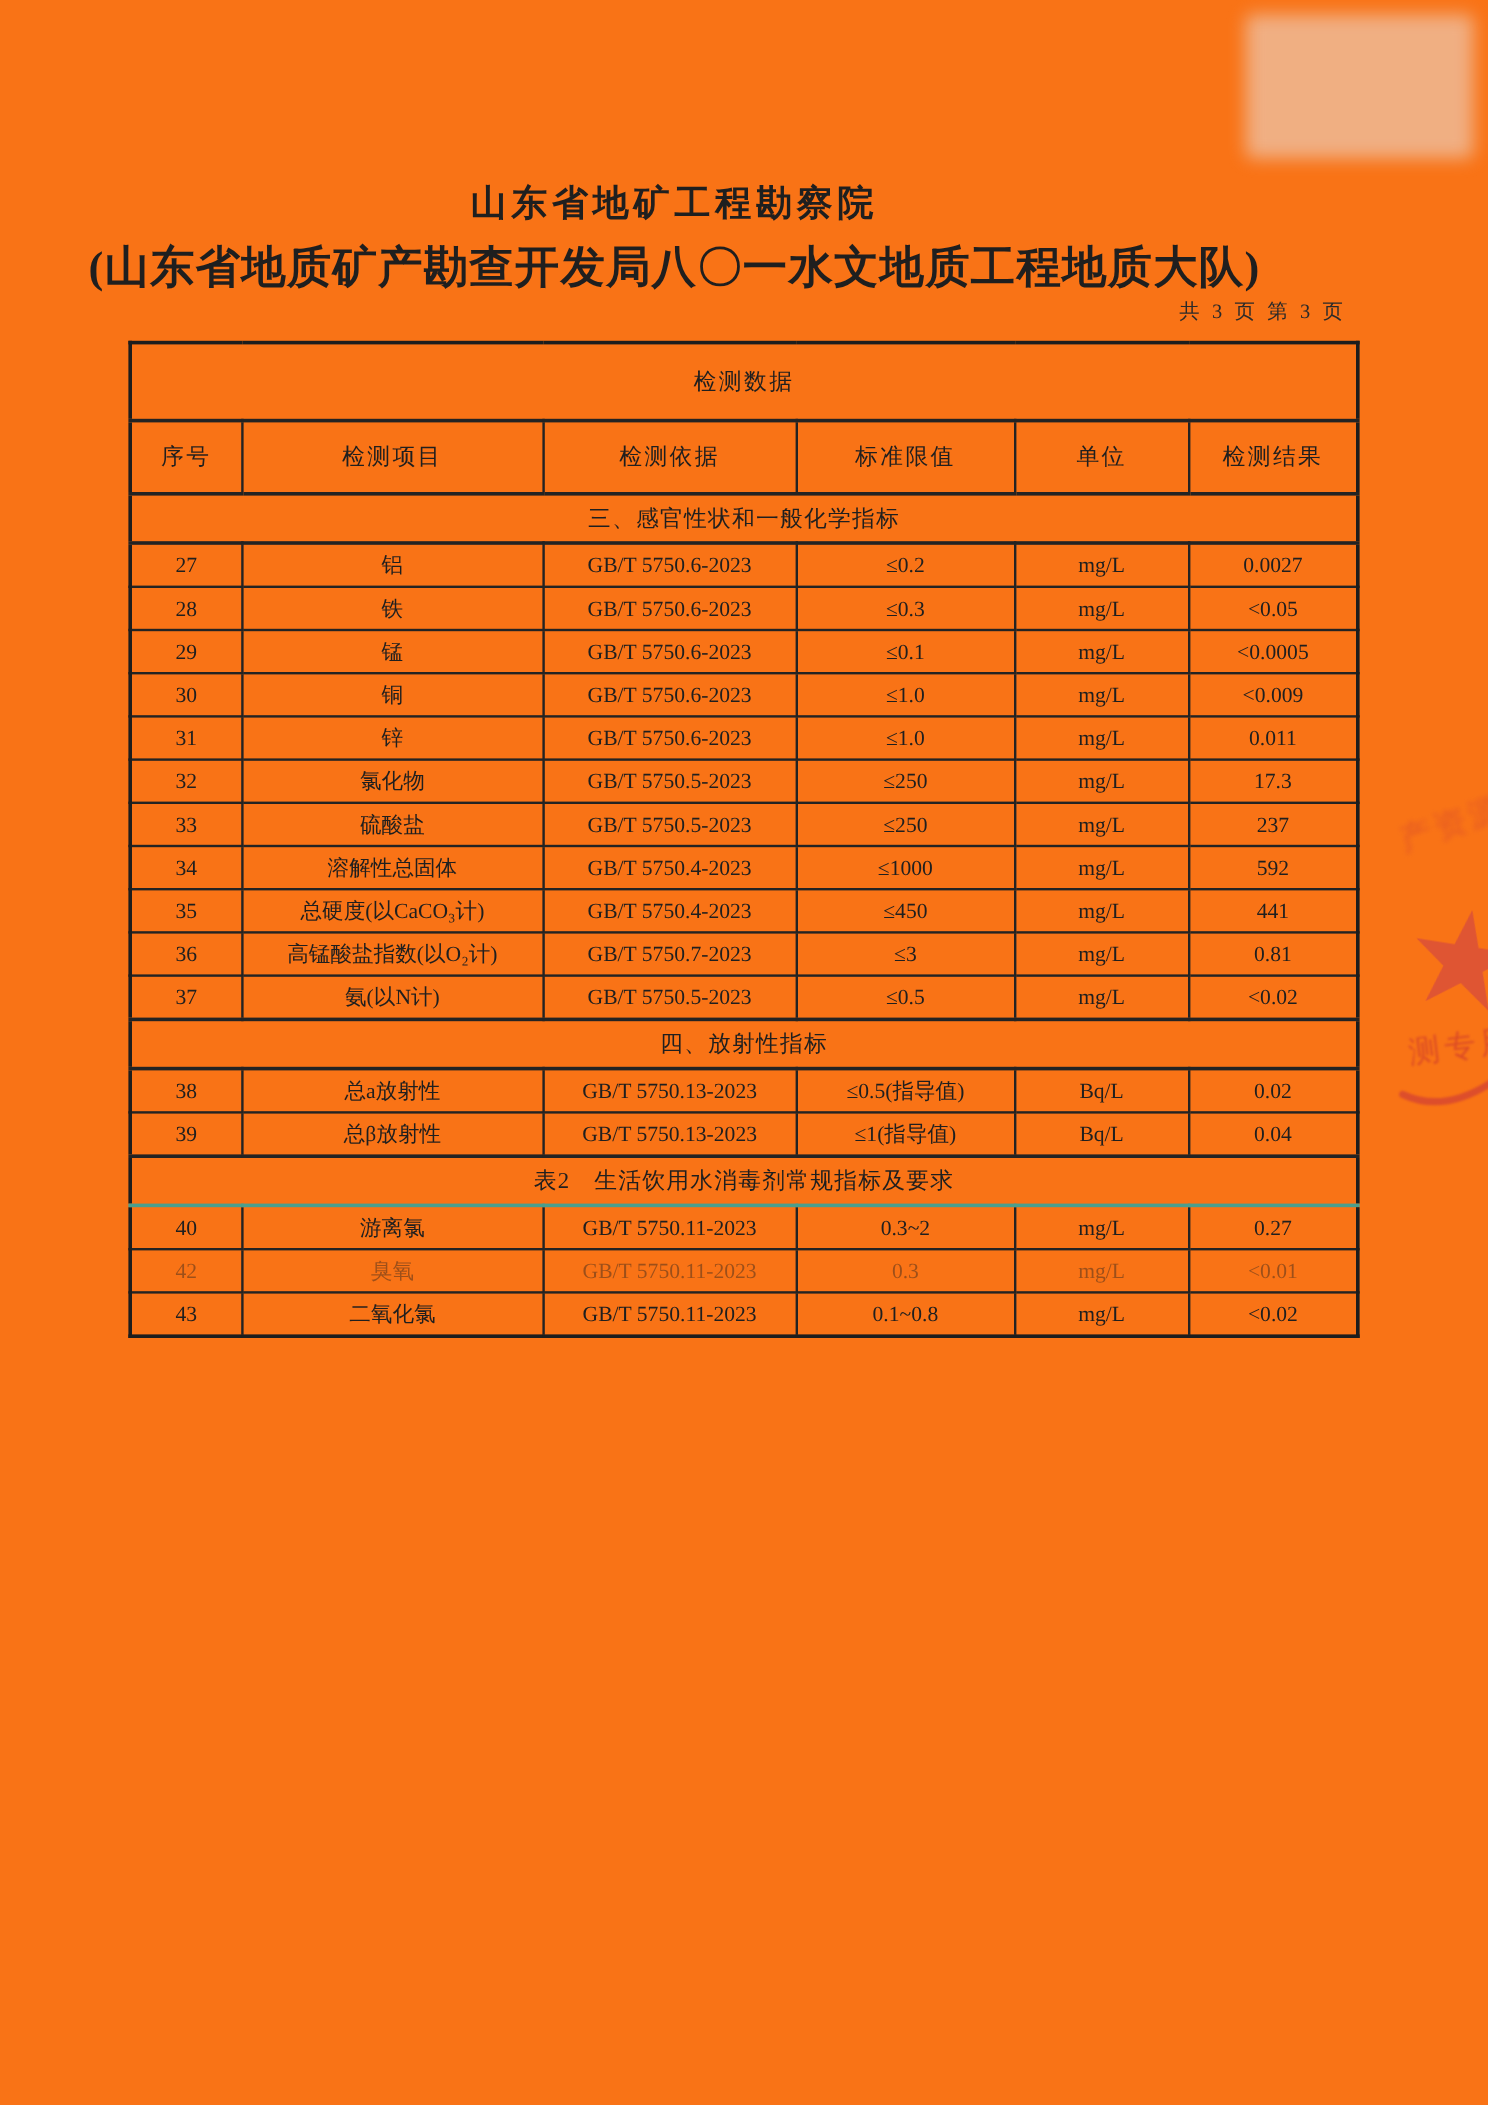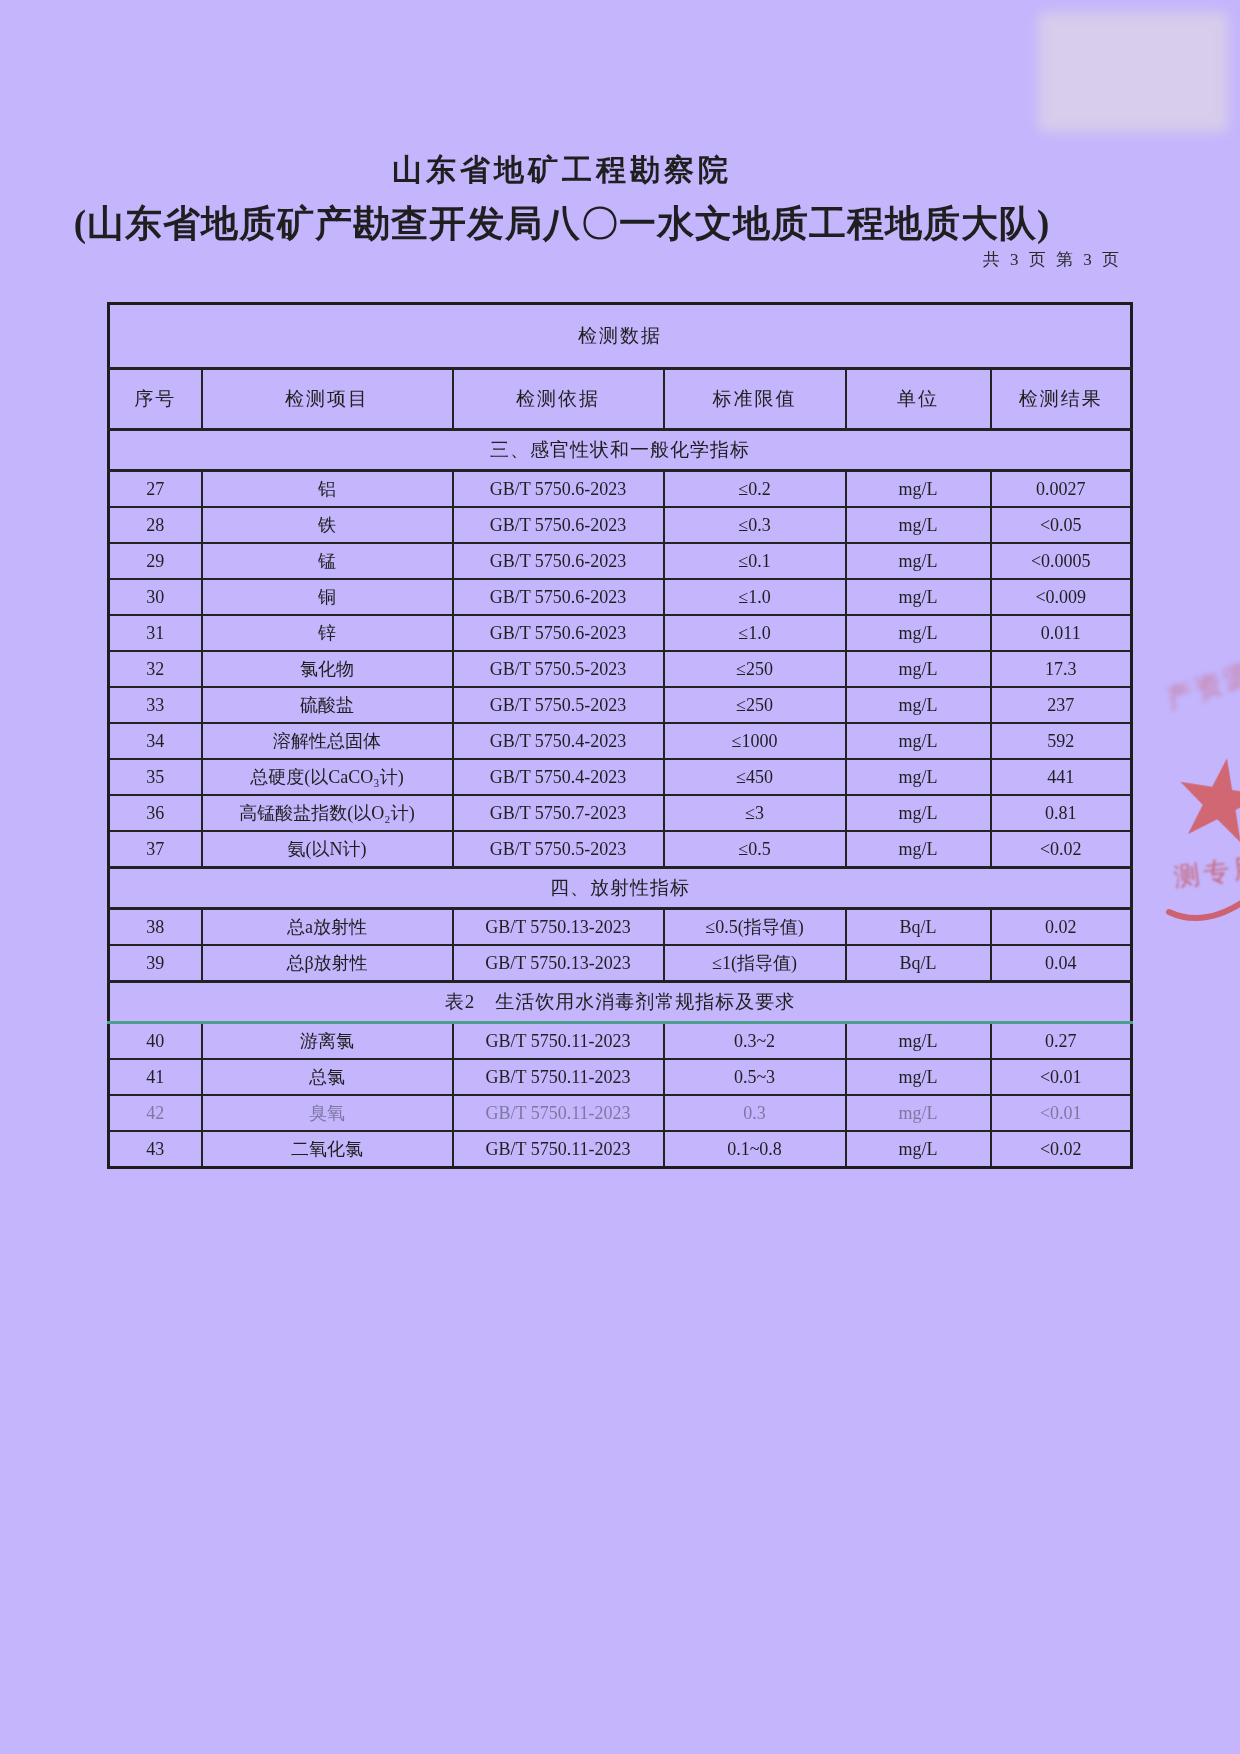--- a/index.html
+++ b/index.html
@@ -1,20 +1,20 @@
 <!DOCTYPE html>
 <html><head>
 <meta charset="utf-8">
 <style>
   html,body{margin:0;padding:0;background:#e8e8e8;}
   .page{
     position:relative;
     width:1240px;height:1754px;
     margin:0 auto;
-    background:#c4b5fd;
+    background:#f97316;
     overflow:hidden;
     font-family:"Liberation Serif","DejaVu Serif",serif;
     color:#1f1f1f;
   }
   
   .artifact-top{
     position:absolute;left:1038px;top:12px;width:190px;height:120px;
     background:rgba(233,224,220,0.55);filter:blur(7px);border-radius:6px;
   }
   .titleblock{
@@ -24,21 +24,21 @@
     font-size:30px;font-weight:700;letter-spacing:4px;line-height:1.35;
   }
   .org-subtitle{
     font-size:37px;font-weight:700;letter-spacing:1px;line-height:1.35;margin-top:8px;
   }
   .page-info{
     position:absolute;top:248px;left:860px;width:262px;text-align:right;
     font-size:17px;letter-spacing:3px;color:#2a2a2a;
   }
   table.report{
-    position:absolute;left:107px;top:302px;
+    position:absolute;left:107px;top:284px;
     width:1023px;border-collapse:collapse;table-layout:fixed;
     font-size:18px;
   }
   table.report td,table.report th{
     border:2px solid #232323;
     text-align:center;vertical-align:middle;
     padding:0;font-weight:400;
     overflow:hidden;white-space:nowrap;
   }
   table.report{border:3px solid #1d1d1d;}
@@ -200,28 +200,20 @@
           <td colspan="6" style="border-bottom: 3px solid rgb(74, 159, 141);">表2　生活饮用水消毒剂常规指标及要求</td>
         </tr>
         <tr class="r-data">
           <td class="c-no">40</td>
           <td class="c-item">游离氯</td>
           <td class="c-basis">GB/T 5750.11-2023</td>
           <td class="c-std">0.3~2</td>
           <td class="c-unit">mg/L</td>
           <td class="c-res">0.27</td>
         </tr>
-        <tr class="r-data">
-          <td class="c-no">41</td>
-          <td class="c-item">总氯</td>
-          <td class="c-basis">GB/T 5750.11-2023</td>
-          <td class="c-std">0.5~3</td>
-          <td class="c-unit">mg/L</td>
-          <td class="c-res">&lt;0.01</td>
-        </tr>
         <tr class="r-data faded">
           <td class="c-no">42</td>
           <td class="c-item">臭氧</td>
           <td class="c-basis">GB/T 5750.11-2023</td>
           <td class="c-std">0.3</td>
           <td class="c-unit">mg/L</td>
           <td class="c-res">&lt;0.01</td>
         </tr>
         <tr class="r-data">
           <td class="c-no">43</td>

